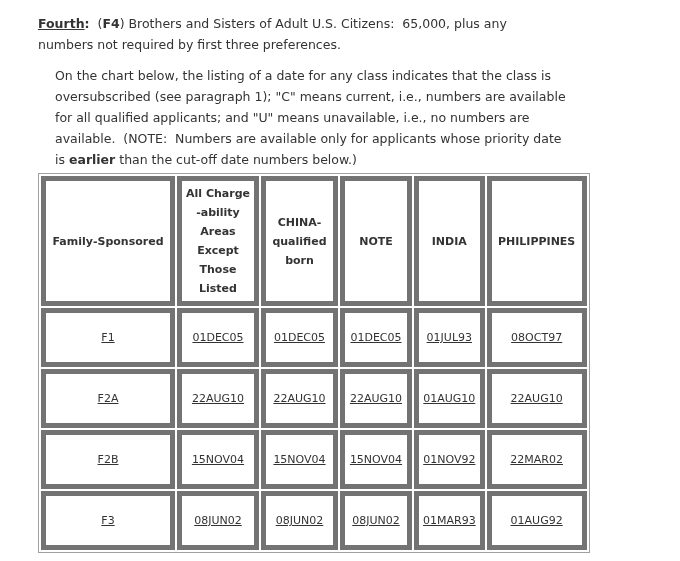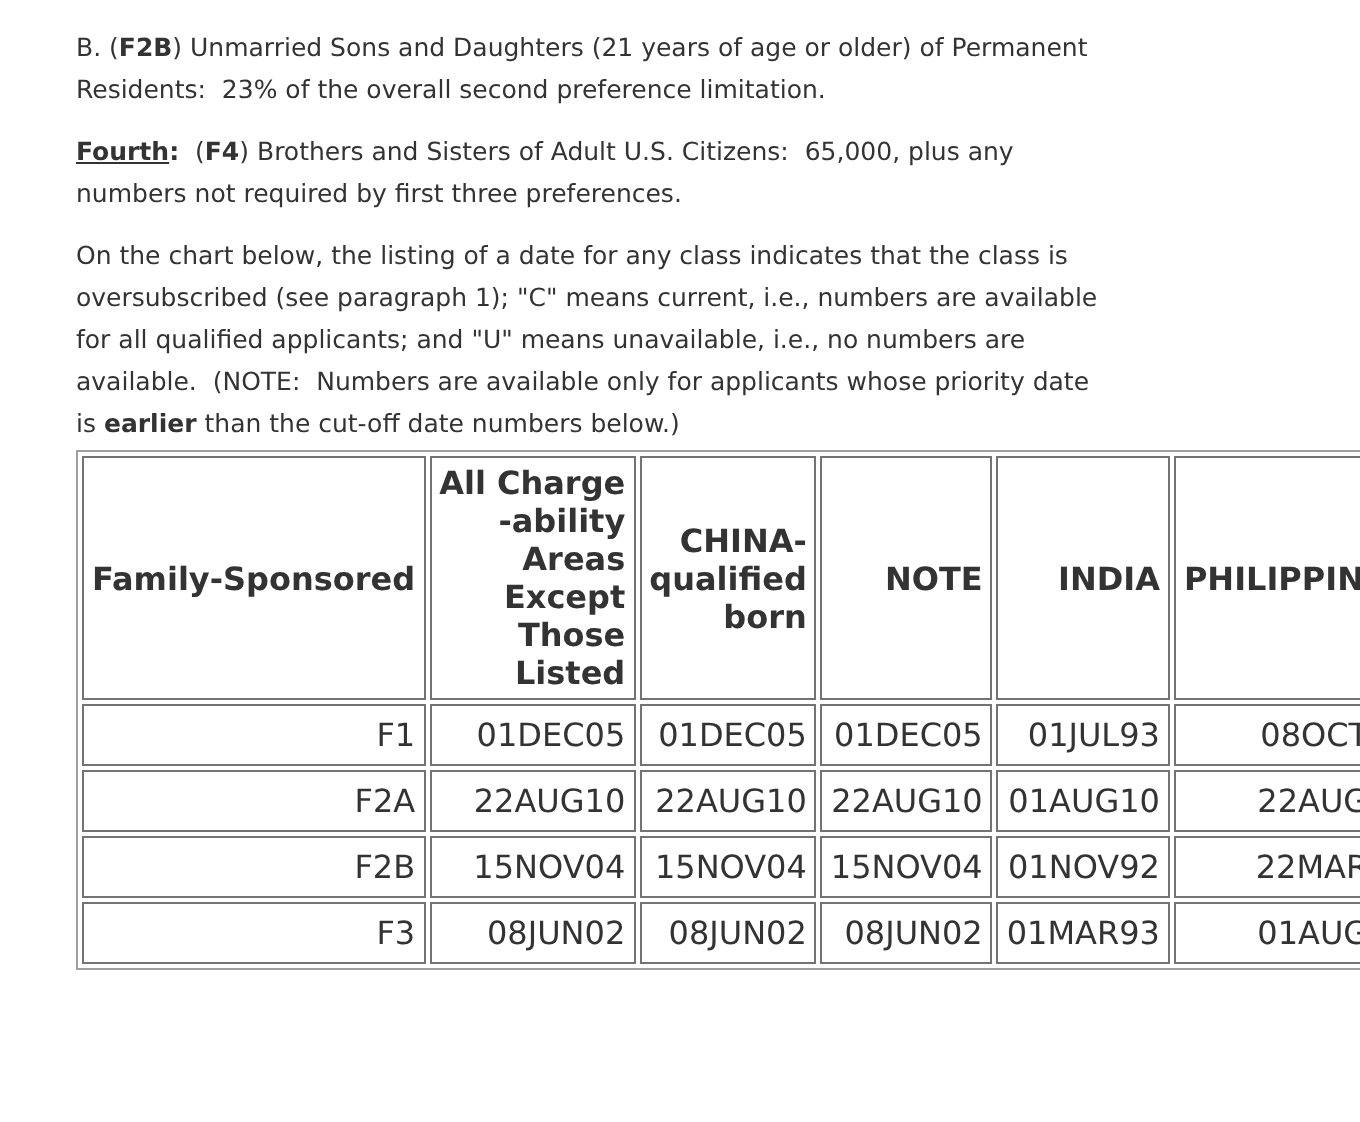--- a/index.html
+++ b/index.html
@@ -18,58 +18,58 @@
   }
   .doc {
     padding: 13px 0 0 38px;
   }
   .para {
     margin: 0 0 10px 0;
     white-space: pre-wrap;
   }
   .para.last {
     margin-bottom: 3px;
+    margin-left: 17px;
   }
   .b { font-weight: bold; }
   .u { text-decoration: underline; }
 
   table.grid {
     border-collapse: separate;
     border-spacing: 2px;
     border: 1px solid #a0a0a0;
     table-layout: fixed;
   }
   table.grid th,
   table.grid td {
-    border: 1px solid #737373;
+    border: 5px solid #737373;
     box-sizing: border-box;
-    text-align: right;
+    text-align: center;
     vertical-align: middle;
-    font-size: 16px;
+    font-size: 11px;
   }
   table.grid th {
     font-weight: bold;
     white-space: pre;
     padding: 3px 4px;
     line-height: 19px;
   }
   table.grid td {
     white-space: nowrap;
-    padding: 6px 4px;
+    padding: 16px 4px;
     line-height: 17px;
+    text-decoration: underline;
   }
 </style>
 </head>
 <body>
 
 <div class="doc">
 
 
-  <p class="para"><span>B. (</span><span class="b">F2B</span><span>) Unmarried Sons and Daughters (21 years of age or older) of Permanent
-Residents:  23% of the overall second preference limitation.</span></p>
 
 
   <p class="para"><span class="b u">Fourth</span><span class="b">:</span><span>  (</span><span class="b">F4</span><span>) Brothers and Sisters of Adult U.S. Citizens:  65,000, plus any
 numbers not required by first three preferences.</span></p>
 
   <p class="para last"><span>On the chart below, the listing of a date for any class indicates that the class is
 oversubscribed (see paragraph 1); "C" means current, i.e., numbers are available
 for all qualified applicants; and "U" means unavailable, i.e., no numbers are
 available.  (NOTE:  Numbers are available only for applicants whose priority date
 is </span><span class="b">earlier</span><span> than the cut-off date numbers below.)</span></p>

